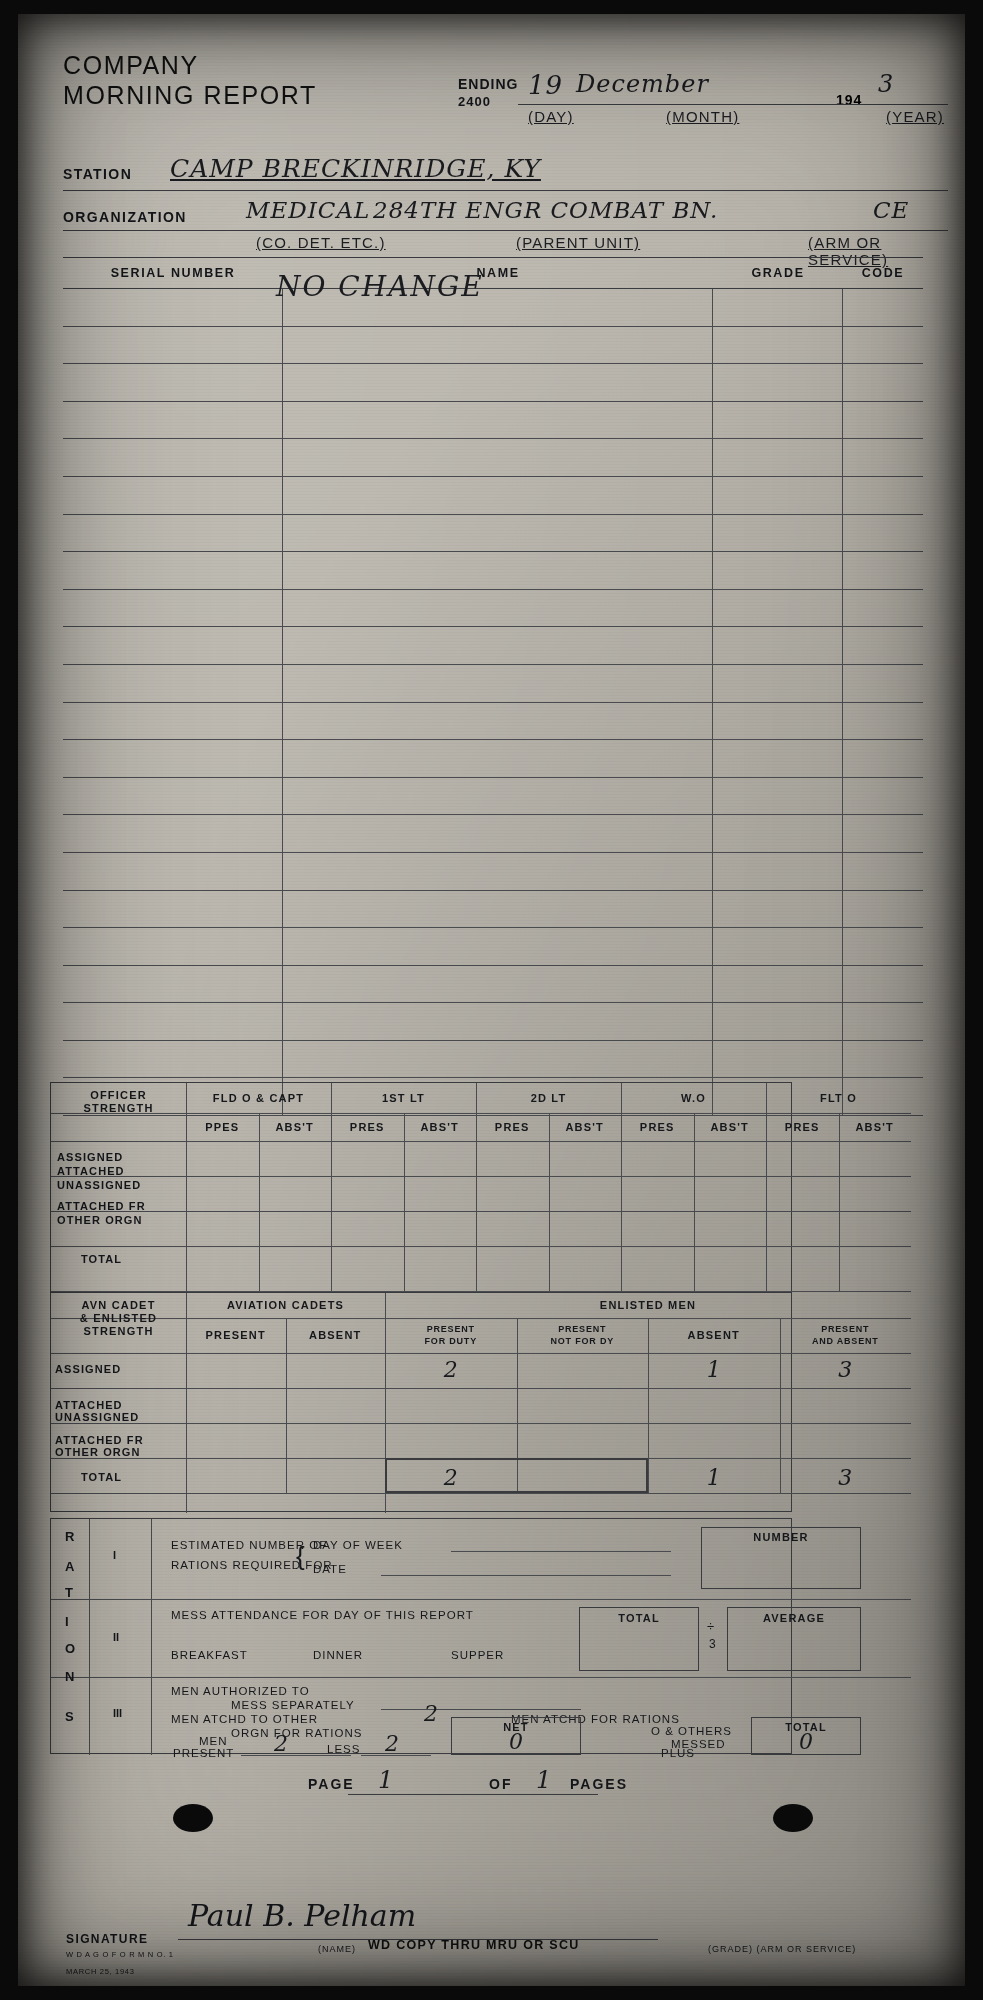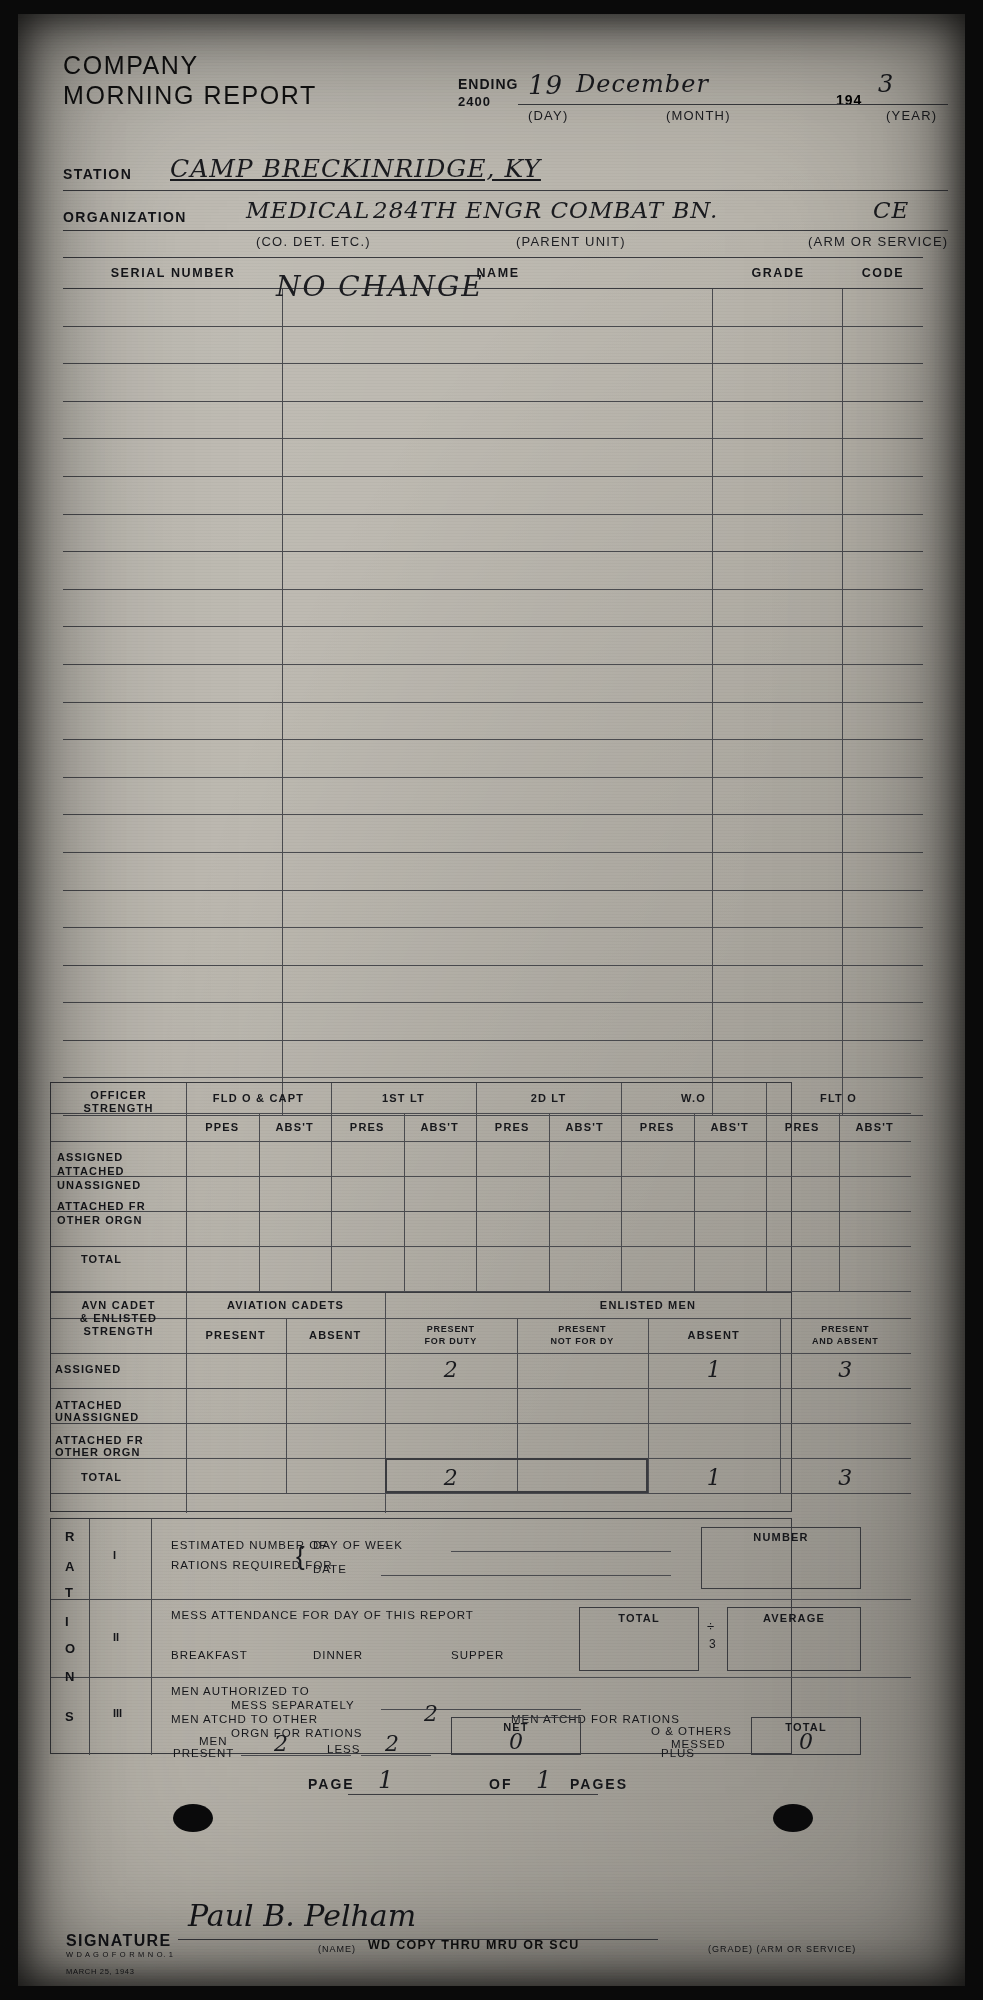--- a/index.html
+++ b/index.html
@@ -18,21 +18,21 @@
   .vignette{position:absolute;inset:0;pointer-events:none;
     box-shadow:inset 0 0 90px rgba(0,0,0,.55), inset 0 0 200px rgba(0,0,0,.35);}
   .ink{color:#15161a;}
   .hand{font-family:"DejaVu Serif",serif;font-style:italic;color:#1b1c20;letter-spacing:1px;}
 
   
   .title{position:absolute;left:45px;top:36px;font-weight:normal;font-size:25px;letter-spacing:1.6px;line-height:30px;color:#111;}
   .ending-lbl{position:absolute;left:440px;top:62px;font-size:14px;font-weight:bold;letter-spacing:1px;color:#15161a;}
   .ending-2400{position:absolute;left:440px;top:80px;font-size:13px;font-weight:bold;letter-spacing:1px;color:#15161a;}
   .hdr-line{position:absolute;height:1px;background:#3b3c40;}
-  .small-cap{position:absolute;font-size:13px;letter-spacing:1.2px;color:#1d1e22;}
+  .small-cap{position:absolute;font-size:15px;letter-spacing:1.2px;color:#1d1e22;text-decoration:underline;}
   .hand-day{position:absolute;left:510px;top:56px;font-size:26px;}
   .hand-month{position:absolute;left:558px;top:56px;font-size:24px;}
   .hand-year{position:absolute;left:860px;top:56px;font-size:24px;}
   .lbl-194{position:absolute;left:818px;top:78px;font-size:14px;font-weight:bold;letter-spacing:1px;}
 
   .fld-lbl{position:absolute;font-size:14px;font-weight:bold;letter-spacing:1.4px;color:#15161a;}
 
   
   .tbl{position:absolute;left:45px;top:243px;width:860px;}
   .tbl .hrow{display:flex;height:30px;align-items:center;border-top:1.5px solid #3a3b3f;border-bottom:1.5px solid #3a3b3f;}
@@ -394,21 +394,21 @@
     <div class="hand" style="position:absolute;left:360px;top:1752px;font-size:24px;">1</div>
     <div class="pageline" style="left:443px;top:1762px;margin-left:28px;">OF</div>
     <div class="hand" style="position:absolute;left:518px;top:1752px;font-size:24px;">1</div>
     <div class="pageline" style="left:552px;top:1762px;">PAGES</div>
     <div class="hdr-line" style="left:330px;top:1780px;width:250px;"></div>
 
     <div class="punch" style="left:155px;top:1790px;"></div>
     <div class="punch" style="left:755px;top:1790px;"></div>
 
 
-    <div class="fld-lbl" style="left:48px;top:1918px;font-size:16px;">SIGNATURE</div>
+    <div class="fld-lbl" style="left:48px;top:1918px;font-size:12px;">SIGNATURE</div>
     <div class="sig" style="left:170px;top:1884px;">Paul B. Pelham</div>
     <div class="hdr-line" style="left:160px;top:1925px;width:480px;"></div>
     <div class="tiny" style="left:300px;top:1930px;font-size:9px;letter-spacing:1px;">(NAME)</div>
     <div class="tiny" style="left:690px;top:1930px;font-size:9px;letter-spacing:1px;">(GRADE) (ARM OR SERVICE)</div>
 
     <div class="tiny" style="left:48px;top:1936px;">W D   A G O   F O R M   N O.  1</div>
     <div class="tiny" style="left:48px;top:1953px;">MARCH 25, 1943</div>
     <div class="wdcopy" style="left:350px;top:1924px;text-align:right;">WD COPY THRU MRU OR SCU</div>
 
     <div class="grain"></div>

